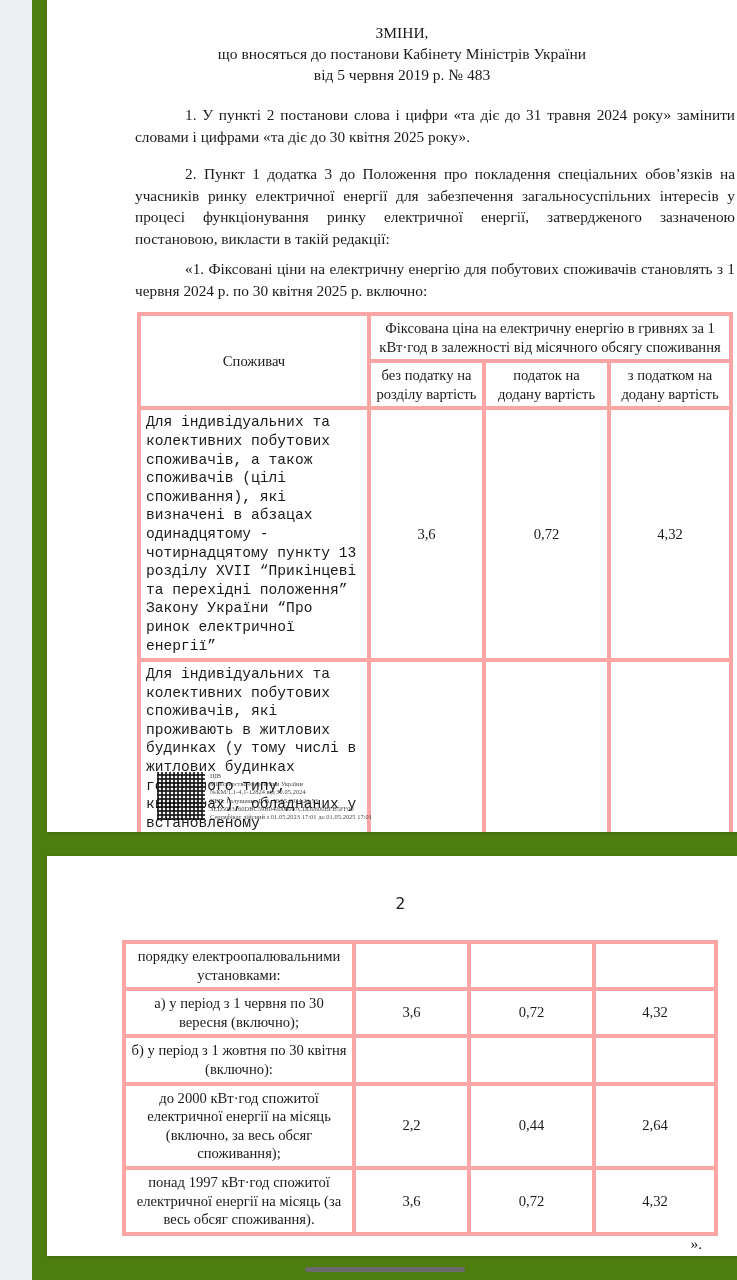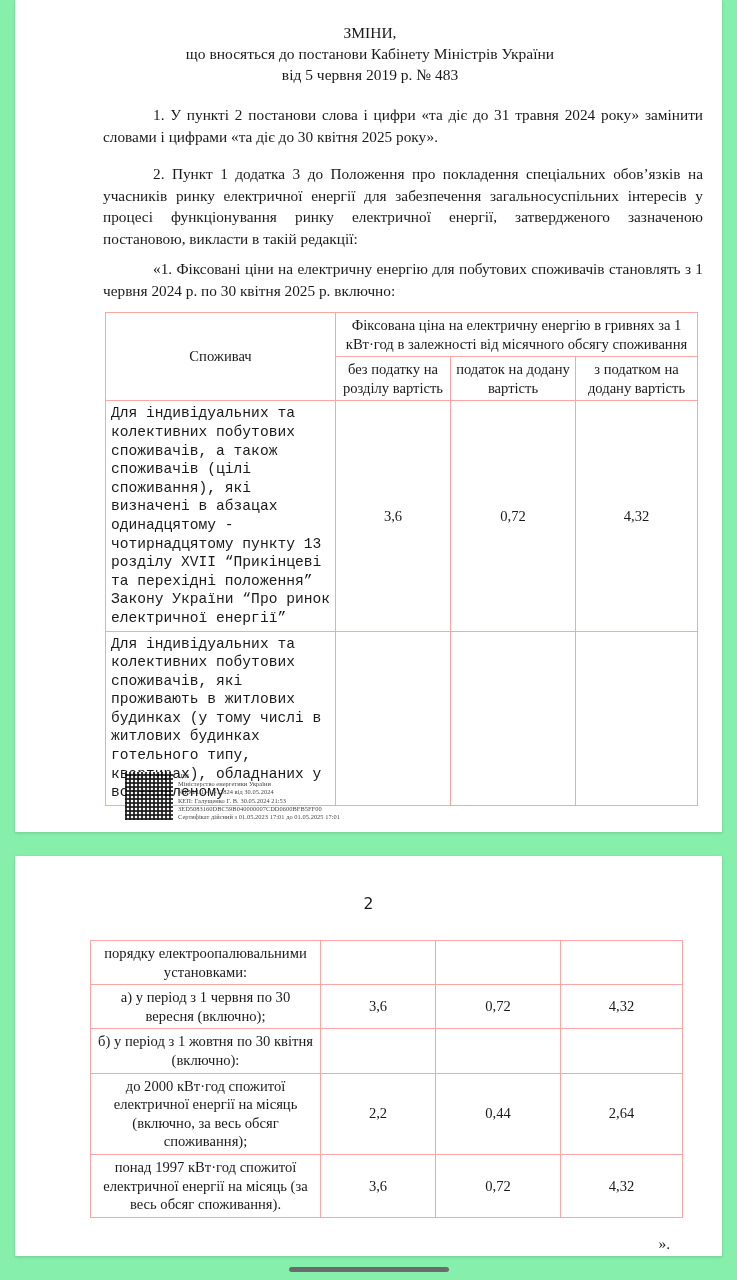--- a/index.html
+++ b/index.html
@@ -12,21 +12,22 @@
     height: 1280px;
     position: relative;
     overflow: hidden;
     font-family: "Liberation Serif", serif;
     color: #1a1a1a;
   }
 
   .viewport {
     position: absolute;
     inset: 0;
-    background: #86efac;
+    background: #4d7c0f;
+    margin-left: 32px;
   }
 
   
   .page {
     position: absolute;
     left: 15px;
     width: 707px;
     background: #ffffff;
     box-shadow: 0 1px 3px rgba(0,0,0,0.16);
     overflow: hidden;
@@ -73,21 +74,21 @@
   #para3 { top: 258px; }
 
   
   table.doc-table {
     position: absolute;
     border-collapse: collapse;
     table-layout: fixed;
   }
   table.doc-table td,
   table.doc-table th {
-    border: 1px solid #fca5a5;
+    border: 4px solid #fca5a5;
     padding: 3px 5px;
     vertical-align: middle;
     font-weight: normal;
     font-size: 14.6px;
     line-height: 18.6px;
   }
 
   #table1 { left: 90px; top: 312px; width: 592px; }
   #table1 col.c0 { width: 230px; }
   #table1 col.c1 { width: 115px; }

